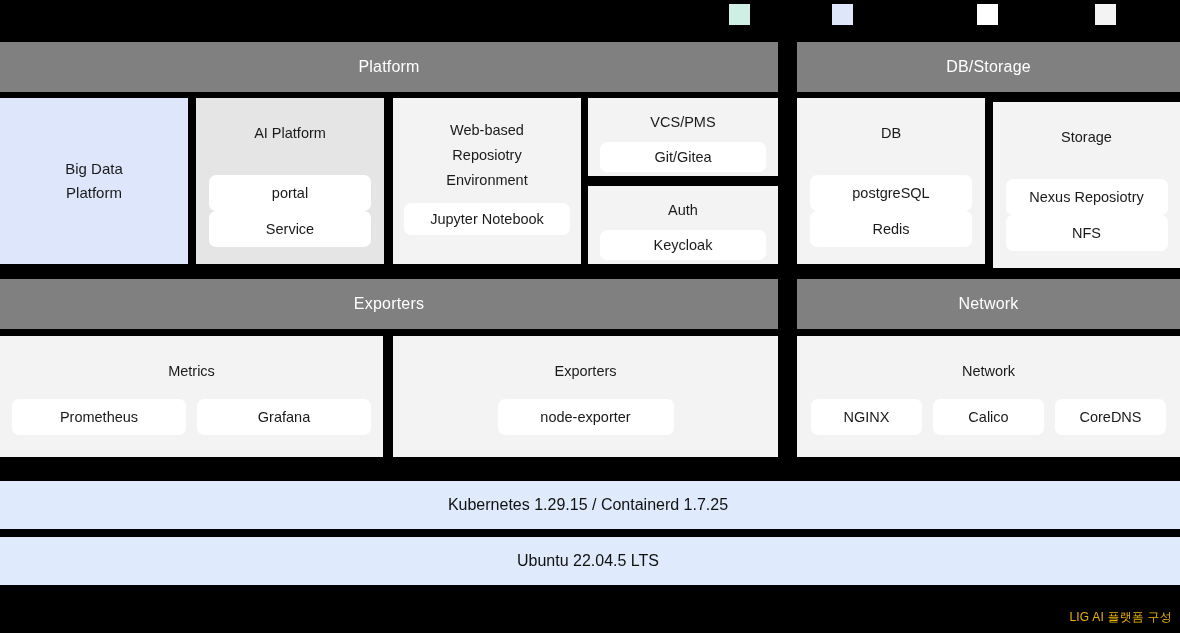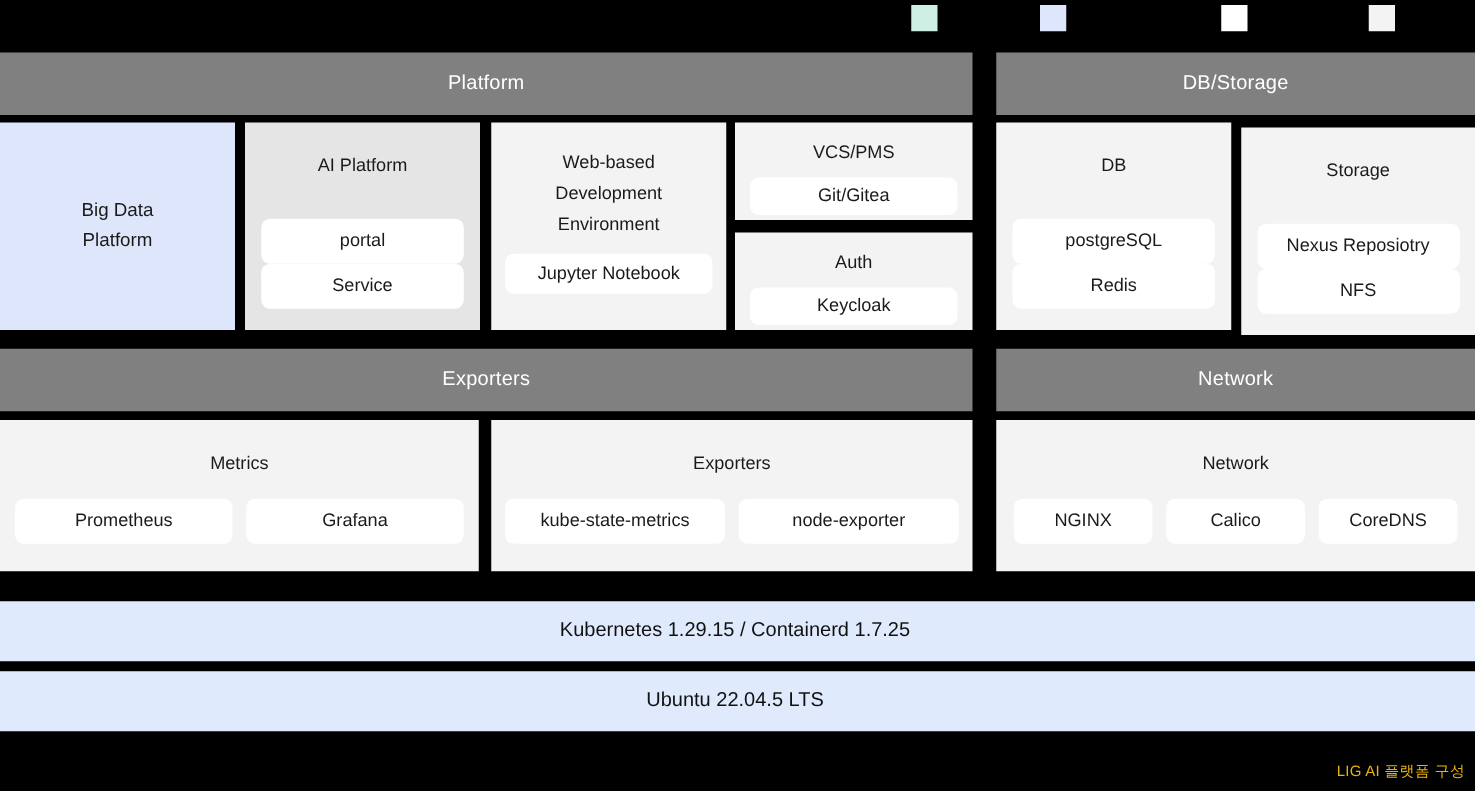--- a/index.html
+++ b/index.html
@@ -219,21 +219,21 @@
 
   <div class="panel p-aiplatform">
     <div class="panel-title">AI Platform</div>
     <div class="chip">portal</div>
     <div class="chip">Service</div>
   </div>
 
   <div class="panel p-webdev">
     <div class="panel-title">
       <div>Web-based</div>
-      <div>Development</div>
+      <div>Reposiotry</div>
       <div>Environment</div>
     </div>
     <div class="chip">Jupyter Notebook</div>
   </div>
 
   <div class="panel p-vcs">
     <div class="panel-title">VCS/PMS</div>
     <div class="chip">Git/Gitea</div>
   </div>
 
@@ -258,21 +258,20 @@
     <div class="panel-title">Metrics</div>
     <div class="chip-row">
       <div class="chip">Prometheus</div>
       <div class="chip">Grafana</div>
     </div>
   </div>
 
   <div class="panel p-exporters">
     <div class="panel-title">Exporters</div>
     <div class="chip-row">
-      <div class="chip">kube-state-metrics</div>
       <div class="chip">node-exporter</div>
     </div>
   </div>
 
   <div class="panel p-netgroup">
     <div class="panel-title">Network</div>
     <div class="chip-row">
       <div class="chip">NGINX</div>
       <div class="chip">Calico</div>
       <div class="chip">CoreDNS</div>

